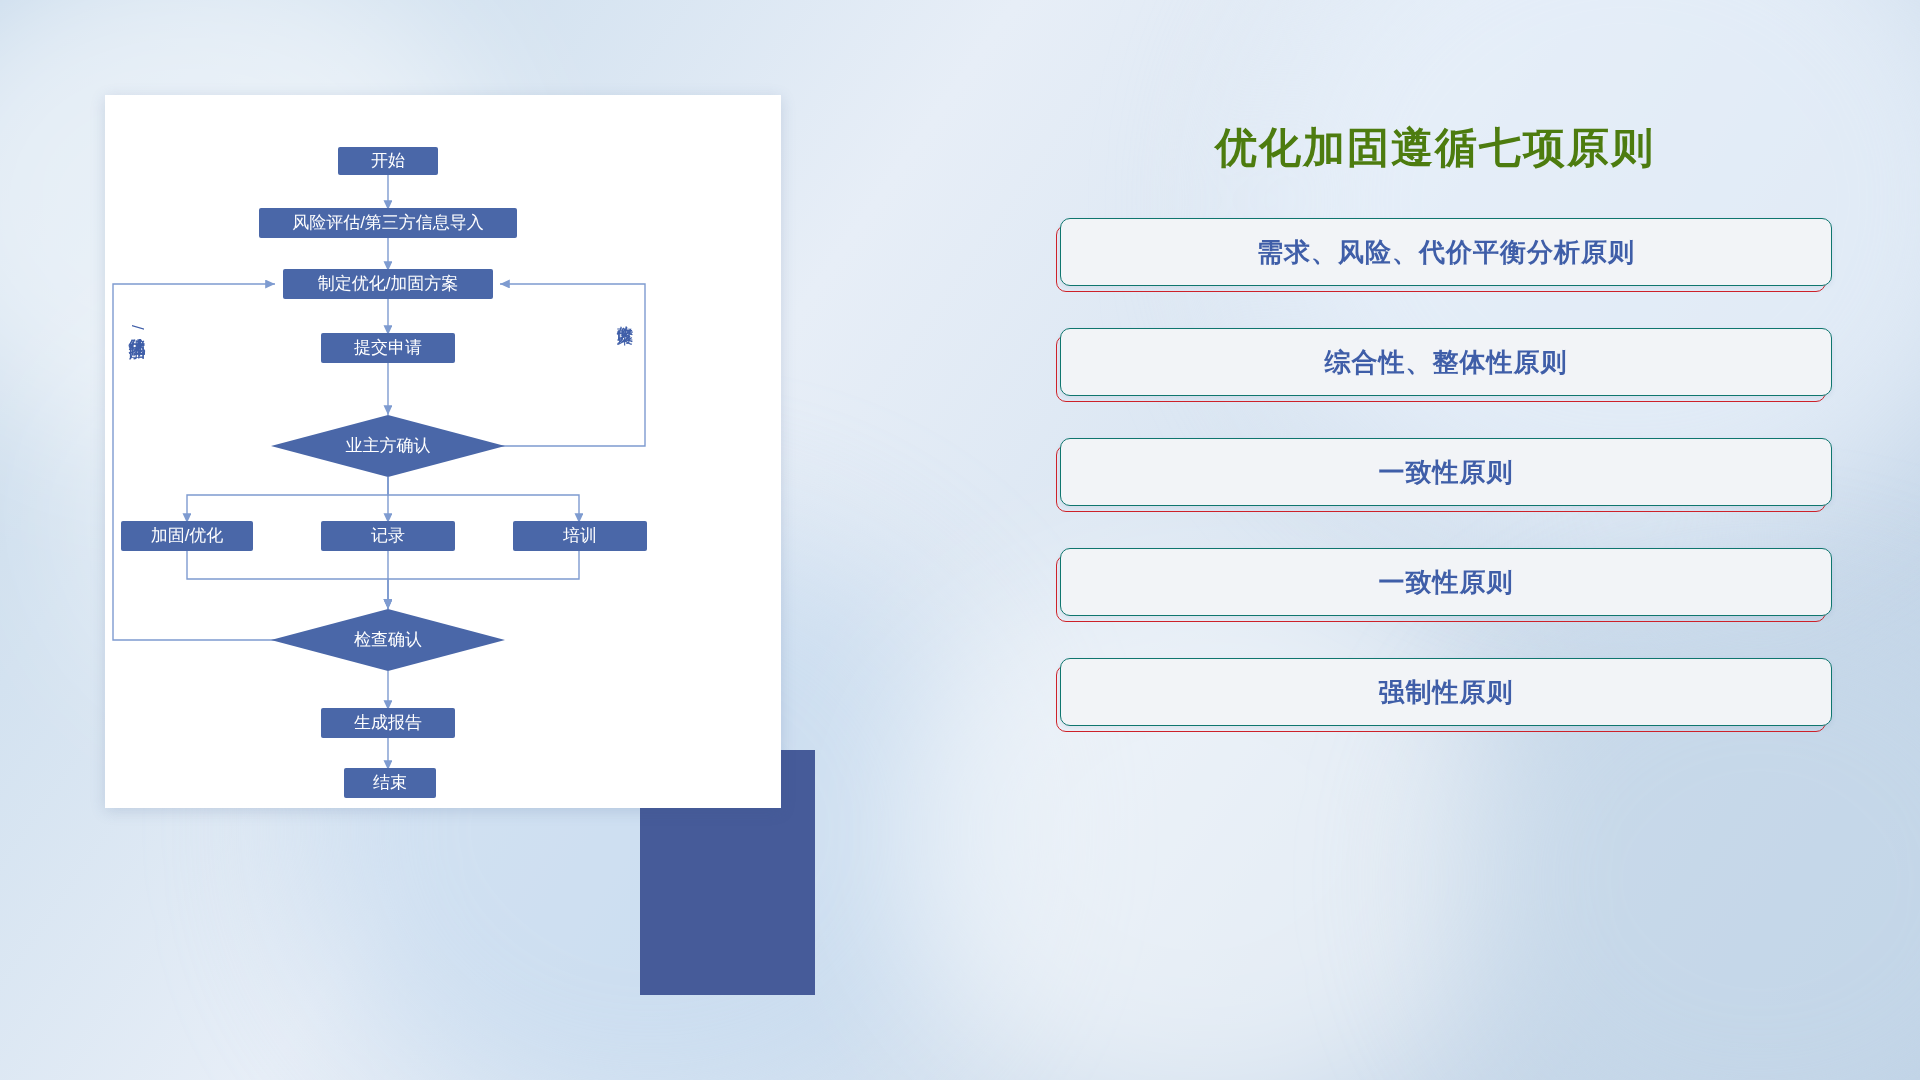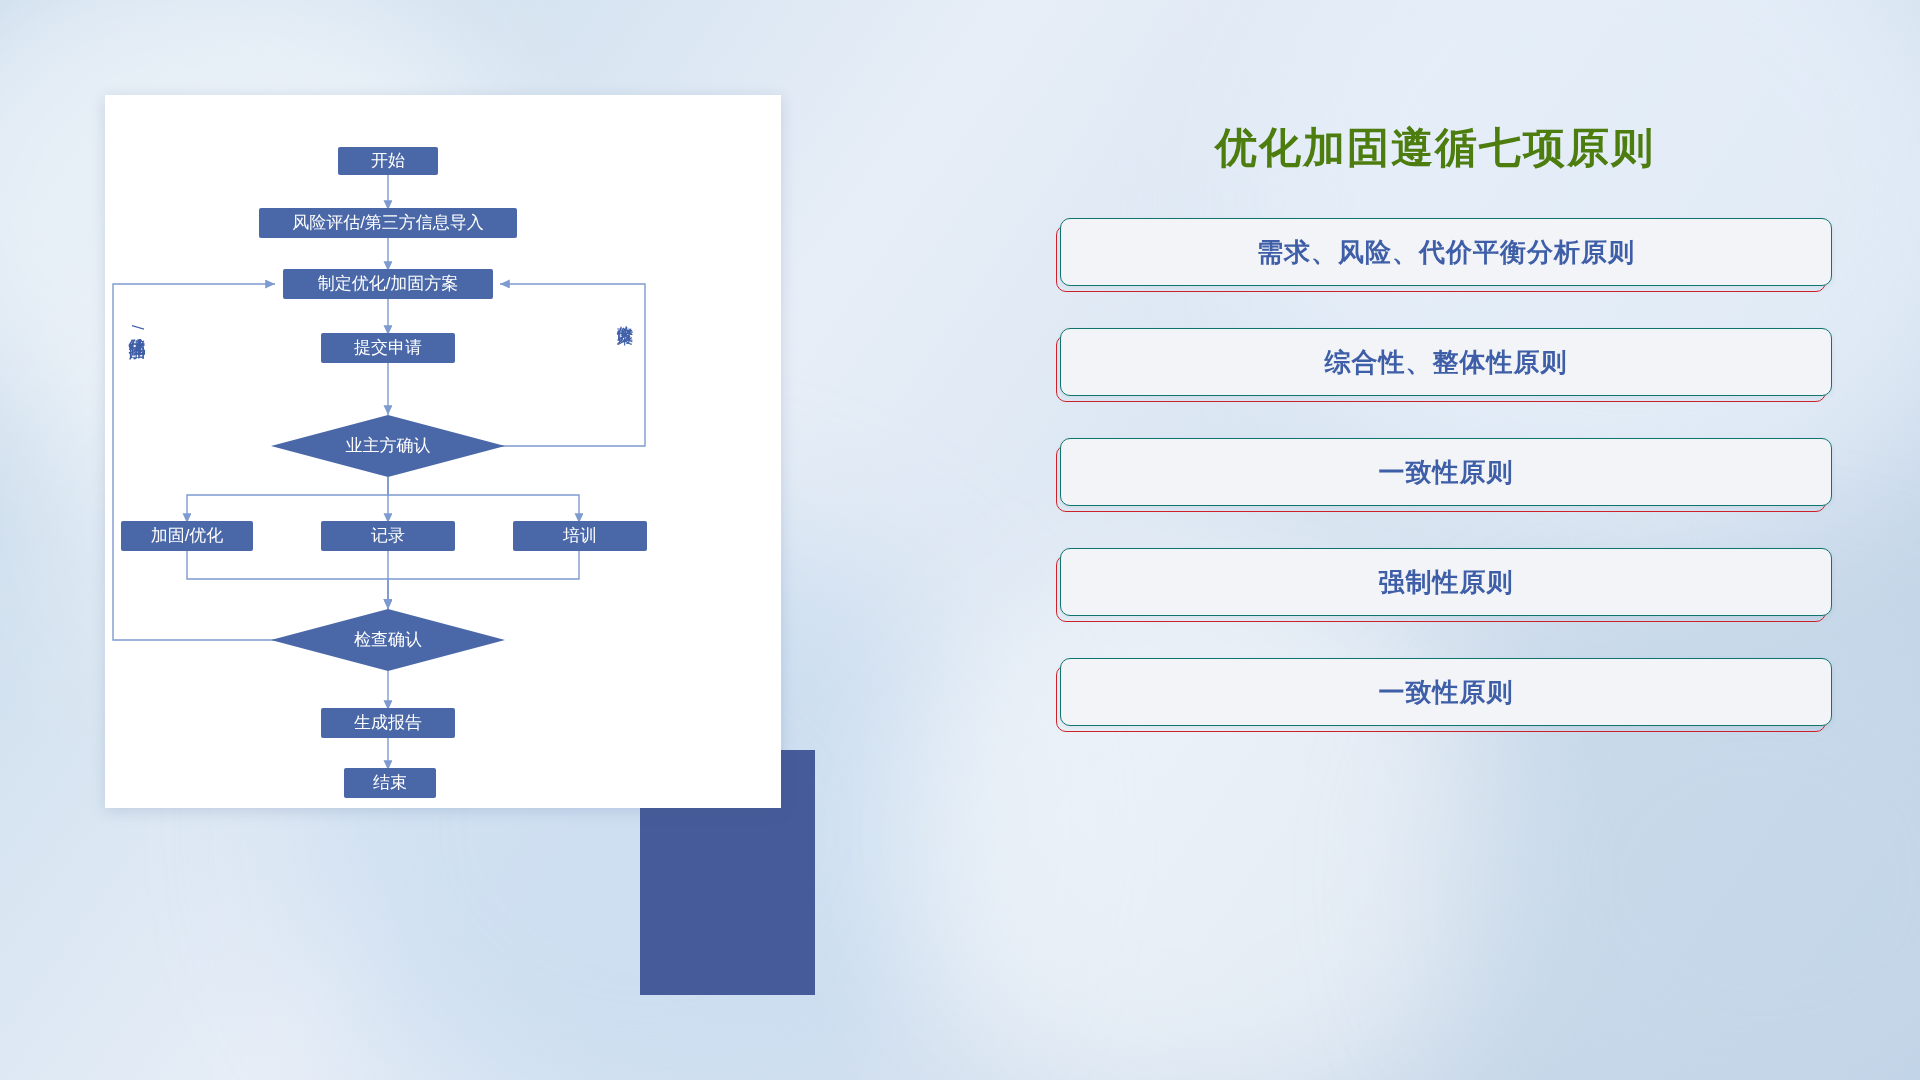--- a/index.html
+++ b/index.html
@@ -210,19 +210,19 @@
   <div class="principle-item">
     <div class="principle-underlay"></div>
     <div class="principle-box">综合性、整体性原则</div>
   </div>
   <div class="principle-item">
     <div class="principle-underlay"></div>
     <div class="principle-box">一致性原则</div>
   </div>
   <div class="principle-item">
     <div class="principle-underlay"></div>
+    <div class="principle-box">一致性原则</div>
+  </div>
+  <div class="principle-item">
+    <div class="principle-underlay"></div>
     <div class="principle-box">强制性原则</div>
   </div>
-  <div class="principle-item">
-    <div class="principle-underlay"></div>
-    <div class="principle-box">一致性原则</div>
-  </div>
 </div>
 
 </body></html>

